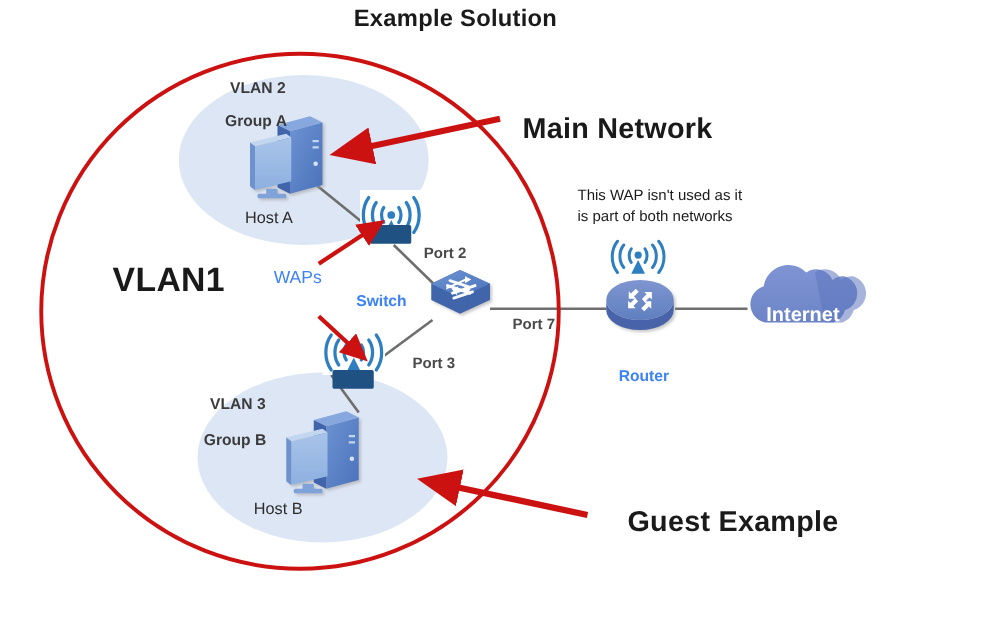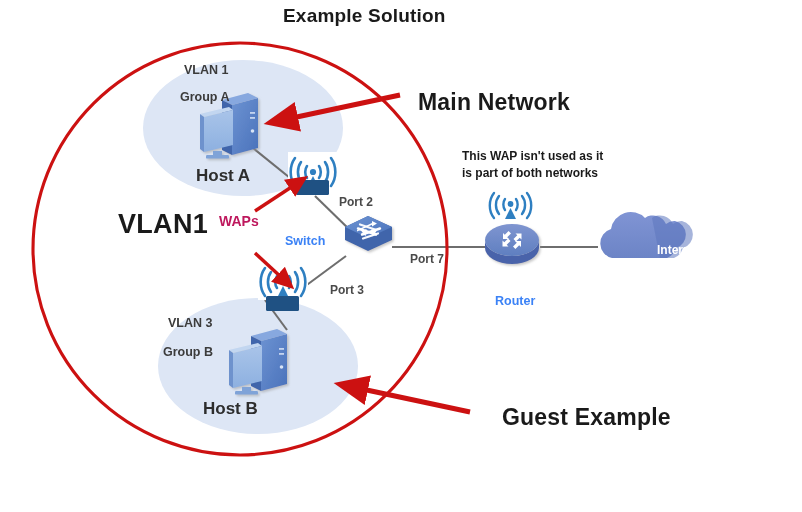--- a/index.html
+++ b/index.html
@@ -33,63 +33,61 @@
   }
   .title-text {
     font-size: 19px;
     font-weight: bold;
     letter-spacing: 0.2px;
   }
   .vlan1-text {
     font-size: 27px;
     font-weight: bold;
     letter-spacing: 0.3px;
-    margin-left: 28px;
   }
   .callout-text {
     font-size: 23px;
     font-weight: bold;
     letter-spacing: 0.2px;
   }
   .group-text {
     font-size: 12.5px;
     font-weight: bold;
     color: #3b3b3b;
   }
   .host-text {
-    font-size: 17px;
-    font-weight: bold;
+    font-size: 13px;
+    font-weight: normal;
     color: #2d2d2d;
   }
   .port-text {
     font-size: 12px;
     font-weight: bold;
     color: #4a4a4a;
   }
   .device-text {
     font-size: 12.5px;
     font-weight: bold;
     color: #3b82f6;
   }
   .waps-text {
     font-size: 14px;
-    font-weight: bold;
-    color: #be185d;
+    font-weight: normal;
+    color: #3b82f6;
   }
   .note-text {
     font-size: 12px;
-    font-weight: bold;
+    font-weight: normal;
     color: #1a1a1a;
     text-align: right;
   }
   .internet-text {
-    font-size: 12px;
+    font-size: 16px;
     font-weight: bold;
     color: #ffffff;
-    margin-left: 44px;
   }
 </style>
 </head>
 <body>
 
 <div id="stage">
 
   <svg id="diagram-svg" viewBox="0 0 802 512">
     <defs>
 
@@ -272,21 +270,21 @@
     <g stroke="#cc1111" stroke-width="3.4" fill="none">
       <line x1="255" y1="211" x2="293" y2="186" marker-end="url(#redArrowSm)"></line>
       <line x1="255" y1="253" x2="281" y2="277" marker-end="url(#redArrowSm)"></line>
     </g>
   </svg>
 
   <div class="txt title-text" style="left:283px; top:5px;">Example Solution</div>
 
   <div class="txt vlan1-text" style="left:90px; top:208px;">VLAN1</div>
 
-  <div class="txt group-text" style="left:184px; top:63px;">VLAN 1</div>
+  <div class="txt group-text" style="left:184px; top:63px;">VLAN 2</div>
   <div class="txt group-text" style="left:180px; top:90px;">Group A</div>
   <div class="txt host-text" style="left:196px; top:166px;">Host A</div>
 
   <div class="txt group-text" style="left:168px; top:316px;">VLAN 3</div>
   <div class="txt group-text" style="left:163px; top:345px;text-align:right;">Group B</div>
   <div class="txt host-text" style="left:203px; top:399px;">Host B</div>
 
   <div class="txt waps-text" style="left:219px; top:213px;">WAPs</div>
 
   <div class="txt port-text" style="left:339px; top:195px;">Port 2</div>

